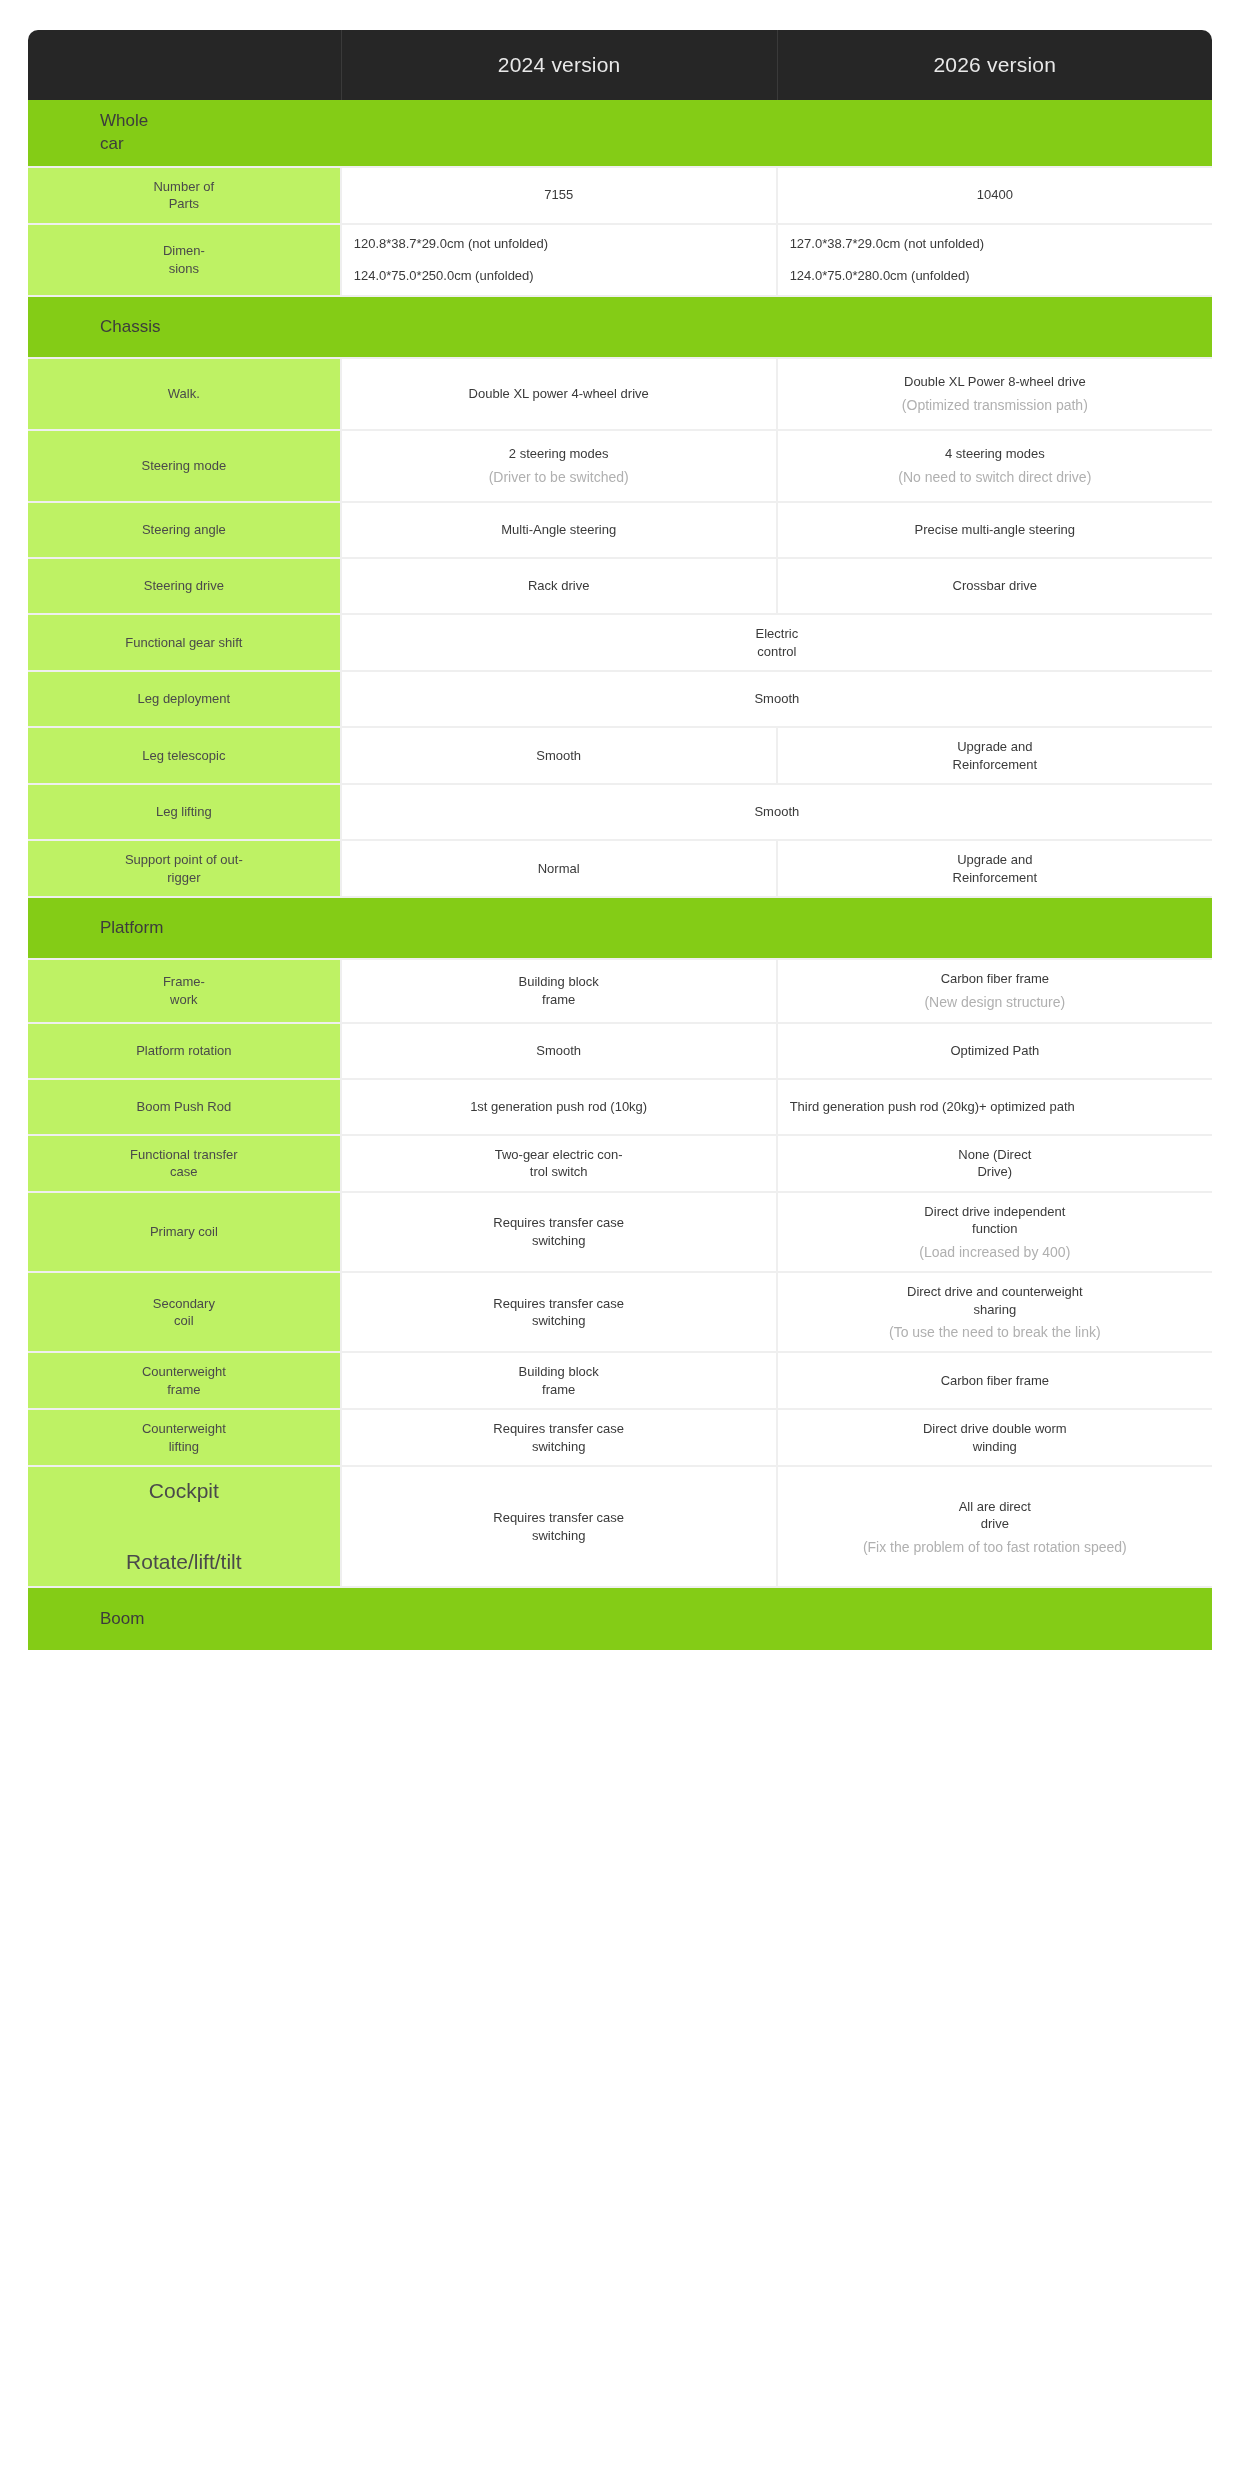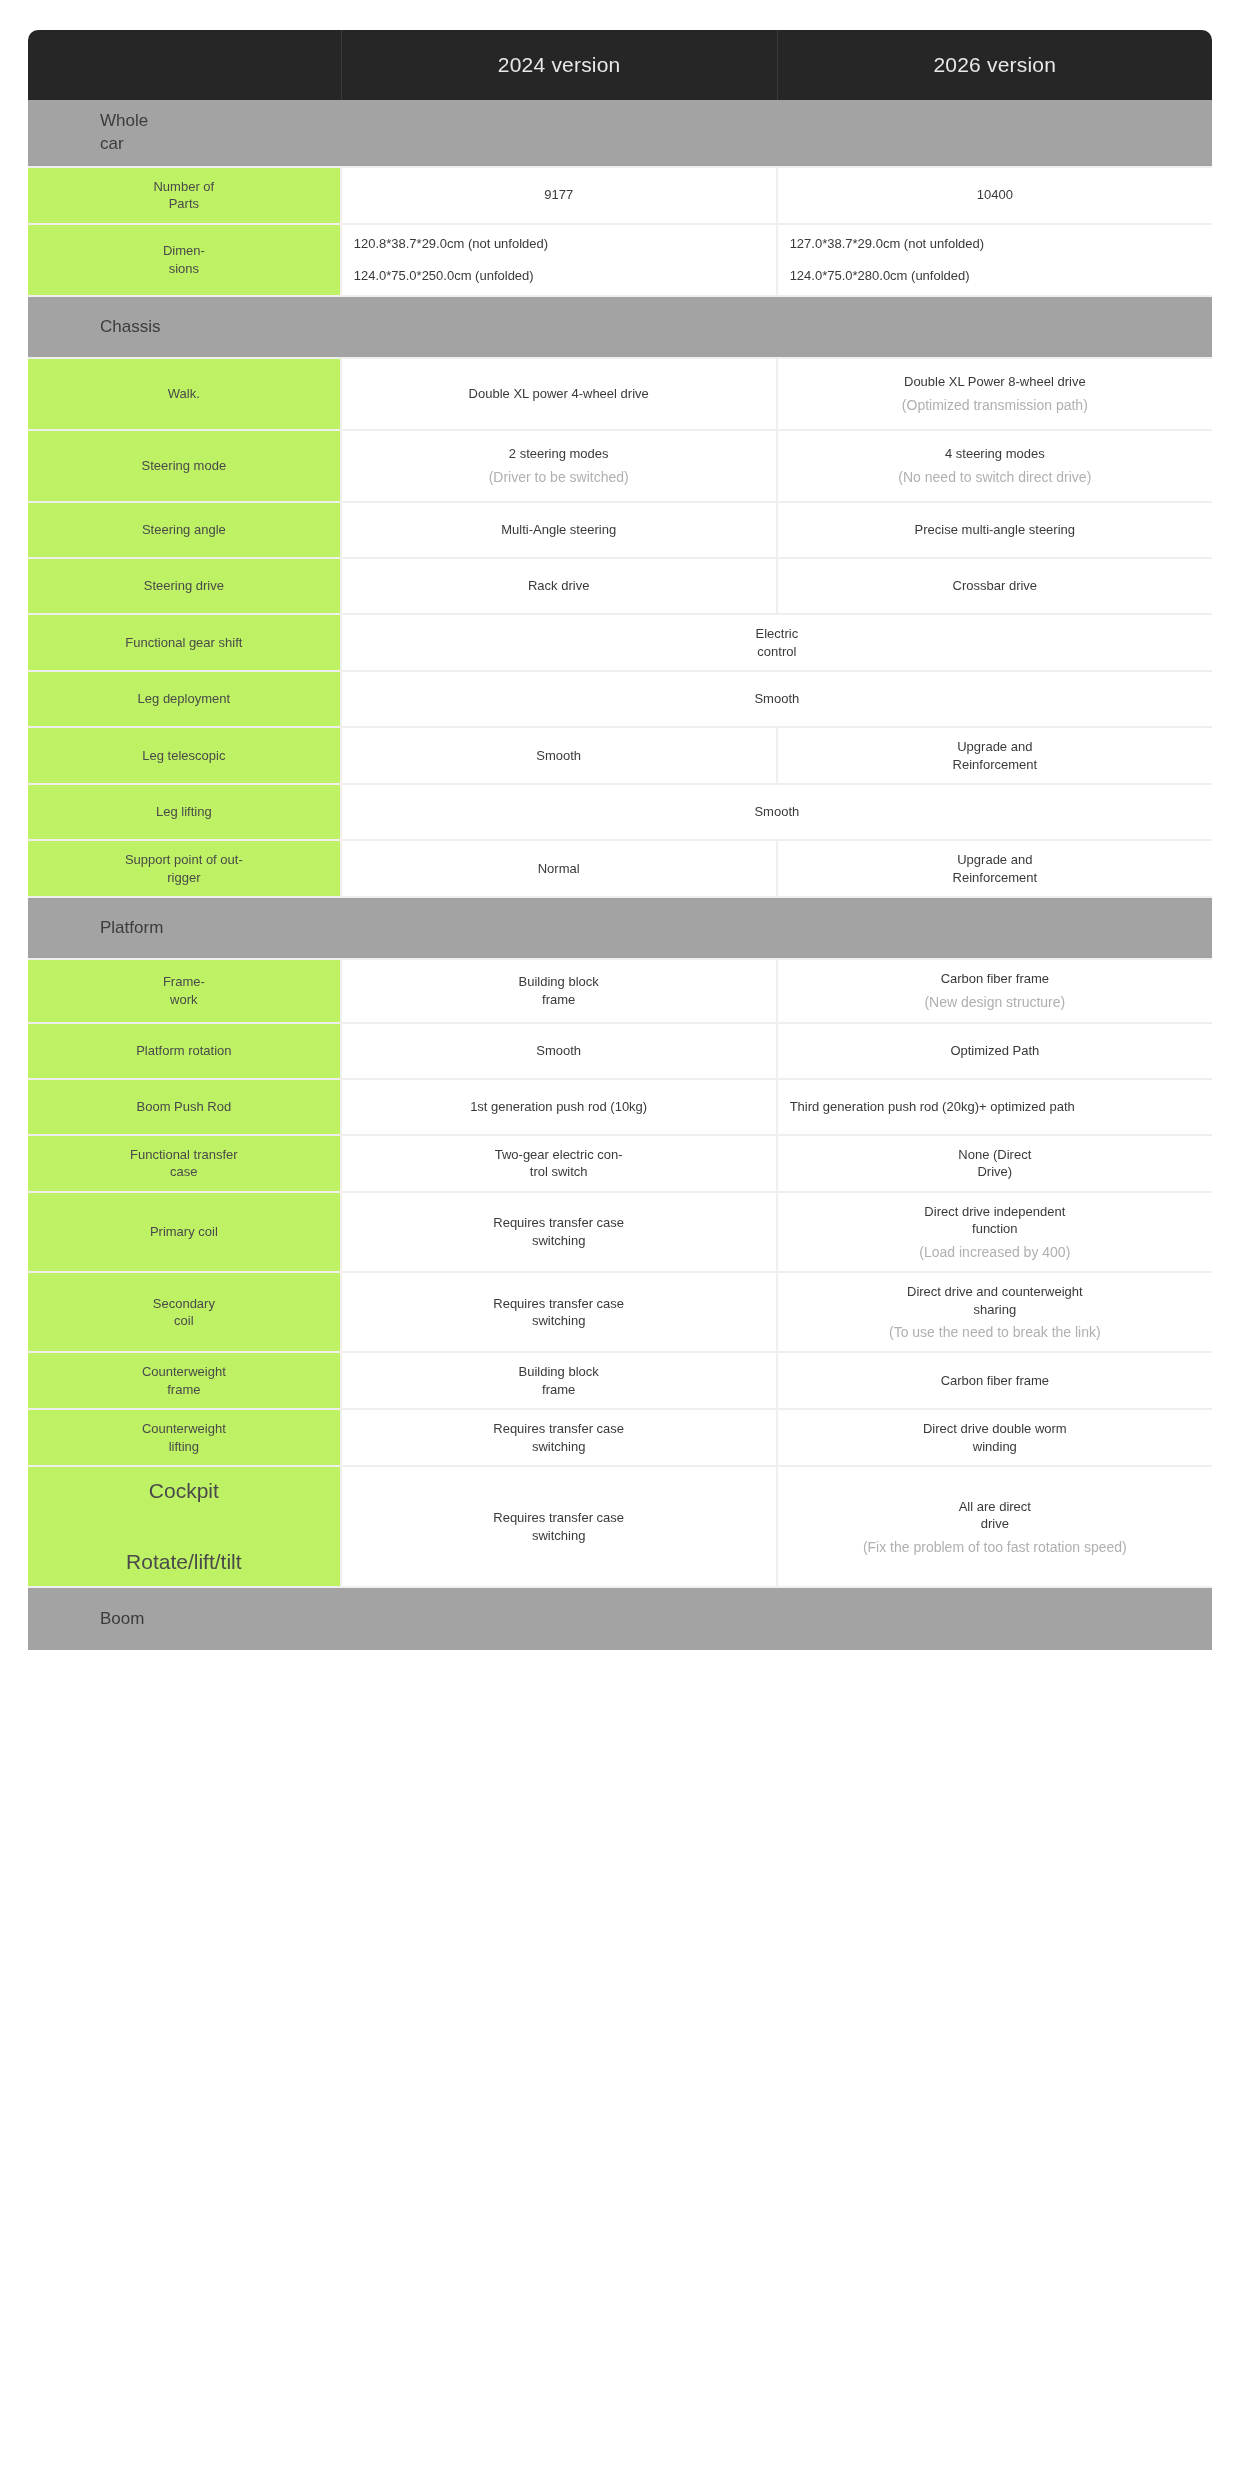--- a/index.html
+++ b/index.html
@@ -74,21 +74,21 @@
     text-align: center;
     color: #3a3a3a;
     font-size: 13px;
     line-height: 1.4;
     border-right: 2px solid #efefef;
   }
   td.val:last-child { border-right: none; }
 
   
   tr.section td {
-    background: #a3a3a3;
+    background: #84cc16;
     border-right: none;
     text-align: left;
     padding-left: 72px;
     height: 62px;
     font-size: 17px;
     color: #3c3c3c;
   }
 
   
   .t-xl   { font-size: 25px; }
@@ -137,21 +137,21 @@
           <span class="sub">Whole</span>
           <span class="sub">car</span>
         </td>
       </tr>
 
       <tr class="r-med">
         <td class="label">
           <span class="sub">Number of</span>
           <span class="sub">Parts</span>
         </td>
-        <td class="val t-xl">9177</td>
+        <td class="val t-xl">7155</td>
         <td class="val t-xl">10400</td>
       </tr>
 
       <tr class="r-tall">
         <td class="label">
           <span class="sub">Dimen-</span>
           <span class="sub">sions</span>
         </td>
         <td class="val align-left t-md">
           <span class="sub" style="margin-bottom:14px;">120.8*38.7*29.0cm (not unfolded)</span>

